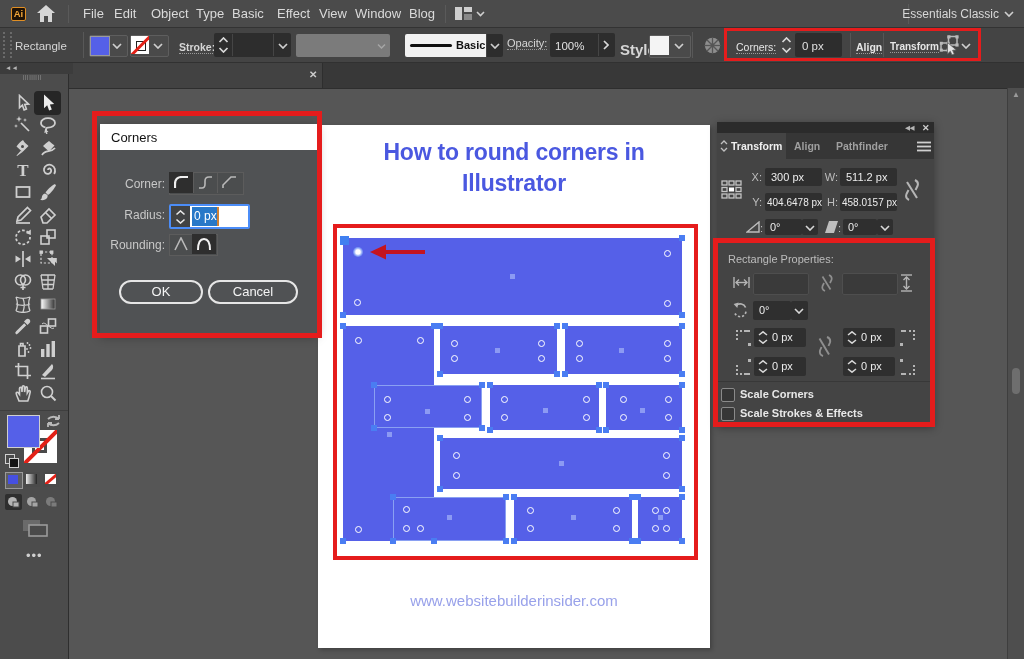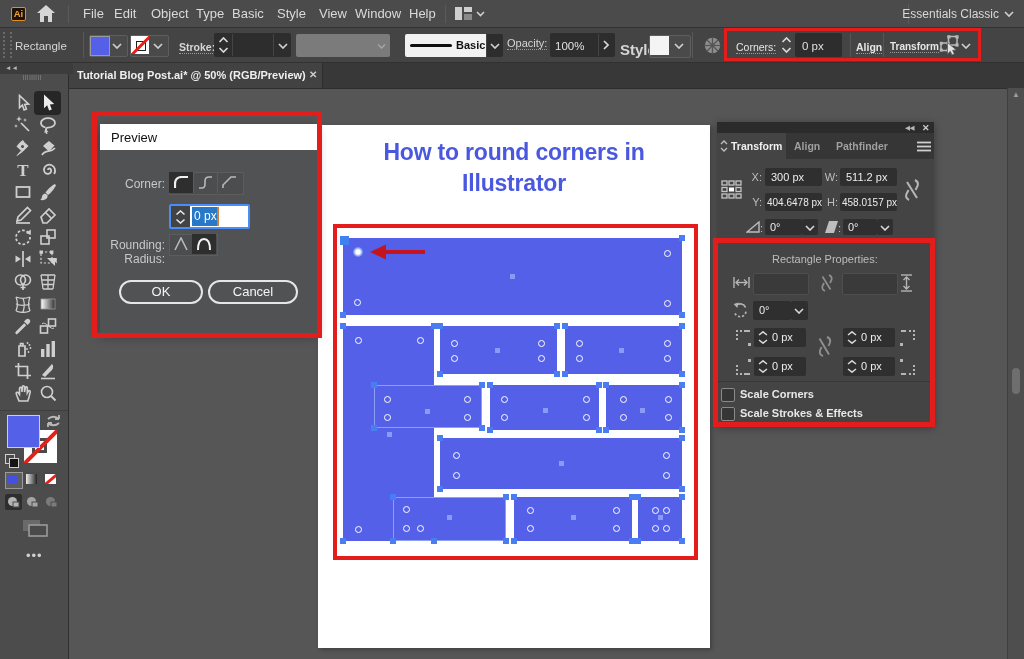--- a/index.html
+++ b/index.html
@@ -17,24 +17,24 @@
   <div class="abs" style="left:11px;top:7px;width:13px;height:12px;background:#1f1206;border:1.5px solid #e08f25;border-radius:2px;color:#f0a53a;font-size:9.5px;font-weight:bold;text-align:center;line-height:12px;">Ai</div>
   <svg class="abs" style="left:37px;top:5px;" width="18" height="17" viewBox="0 0 18 17">
         <path d="M9 0 L18 8 L15 8 L15 17 L11 17 L11 11 L7 11 L7 17 L3 17 L3 8 L0 8 Z" fill="#d6d6d6"></path>
       </svg>
   <div class="abs" style="left:68px;top:5px;width:1px;height:18px;background:#5a5a5a;"></div>
   <div class="abs" style="left:83px;top:6px;color:#dadada;font-size:13px;">File</div>
   <div class="abs" style="left:114px;top:6px;color:#dadada;font-size:13px;">Edit</div>
   <div class="abs" style="left:151px;top:6px;color:#dadada;font-size:13px;">Object</div>
   <div class="abs" style="left:196px;top:6px;color:#dadada;font-size:13px;">Type</div>
   <div class="abs" style="left:232px;top:6px;color:#dadada;font-size:13px;">Basic</div>
-  <div class="abs" style="left:277px;top:6px;color:#dadada;font-size:13px;">Style</div>
+  <div class="abs" style="left:277px;top:6px;color:#dadada;font-size:13px;">Effect</div>
   <div class="abs" style="left:319px;top:6px;color:#dadada;font-size:13px;">View</div>
   <div class="abs" style="left:355px;top:6px;color:#dadada;font-size:13px;">Window</div>
-  <div class="abs" style="left:409px;top:6px;color:#dadada;font-size:13px;">Help</div>
+  <div class="abs" style="left:409px;top:6px;color:#dadada;font-size:13px;">Blog</div>
   <div class="abs" style="left:445px;top:5px;width:1px;height:18px;background:#5a5a5a;"></div>
   <svg class="abs" style="left:455px;top:7px;" width="17" height="13" viewBox="0 0 17 13">
         <rect x="0" y="0" width="7" height="13" fill="#cfcfcf"></rect>
         <rect x="9" y="0" width="8" height="5" fill="#cfcfcf"></rect>
         <rect x="9" y="7" width="8" height="6" fill="#8a8a8a"></rect>
       </svg>
   <svg class="abs" style="left:476px;top:11px;" width="9" height="6" viewBox="0 0 9 6">
         <path d="M1 1 L4.5 4.5 L8 1" stroke="#cfcfcf" stroke-width="1.6" fill="none"></path>
       </svg>
   <div class="abs" style="left:908px;top:4px;width:1px;height:20px;background:#5a5a5a;"></div>
@@ -149,30 +149,30 @@
     <path d="M8.5 7.5 L8.5 19 L11.3 16.3 L13 20 L15.3 18.9 L13.6 15.3 L17.2 14.9 Z" fill="#e2e2e2" stroke="#5a5a5a" stroke-width="0.8"></path>
   </svg>
   <svg class="abs" style="left:961px;top:15px;" width="10" height="6" viewBox="0 0 10 6">
         <path d="M1 1 L5 5 L9 1" stroke="#cfcfcf" stroke-width="1.7" fill="none"></path>
       </svg>
   <div class="abs" style="left:724px;top:0px;width:251px;height:27px;border:3px solid #e51c1c;"></div>
 </div>
 
 <div class="abs" style="left:0;top:63px;width:1024px;height:25px;background:#383838;">
   <div class="abs" style="left:68px;top:0;width:254px;height:25px;background:#424242;border-right:1px solid #2e2e2e;">
-    <div class="abs" style="left:9px;top:6px;color:#f0f0f0;font-size:11px;font-weight:bold;white-space:nowrap;">Tutorial Blog Post.ai* @ 50% (RGB/Preview)</div>
     <div class="abs" style="left:241px;top:6px;color:#cccccc;font-size:10px;font-weight:bold;">✕</div>
   </div>
 </div>
 
 <div class="abs" style="left:68px;top:88px;width:956px;height:571px;background:#565656;"></div>
 <div class="abs" style="left:0;top:88px;width:1024px;height:1px;background:#2e2e2e;"></div>
 
 <div class="abs" style="left:318px;top:125px;width:392px;height:523px;background:#ffffff;box-shadow:2px 2px 4px rgba(0,0,0,0.25);"></div>
 <div class="abs" style="left:318px;top:125px;width:392px;text-align:center;color:#4a58e0;font-size:23px;line-height:31px;font-weight:bold;letter-spacing:-0.2px;padding-top:12px;">How to round corners in<br>Illustrator</div>
+<div class="abs" style="left:318px;top:592px;width:392px;text-align:center;color:#98a1ea;font-size:15px;">www.websitebuilderinsider.com</div>
 
 <div class="abs" style="left:333px;top:224px;width:357px;height:328px;border:4px solid #e51c1c;"></div>
 
 <div id="bricks">
 <div class="abs" style="left:343px;top:238px;width:339px;height:77px;background:#5560e8;"></div>
 <div class="abs" style="left:343px;top:326px;width:91px;height:215px;background:#5560e8;"></div>
 <div class="abs" style="left:440px;top:326px;width:117px;height:48px;background:#5560e8;"></div>
 <div class="abs" style="left:565px;top:326px;width:117px;height:48px;background:#5560e8;"></div>
 <div class="abs" style="left:374px;top:385px;width:106px;height:41px;background:#5560e8;border:1px solid #8aa0f2;"></div>
 <div class="abs" style="left:490px;top:385px;width:109px;height:45px;background:#5560e8;"></div>
@@ -457,38 +457,38 @@
         <rect x="1" y="1" width="17" height="11" fill="#6a6a6a"></rect>
         <rect x="7" y="6" width="18" height="11" fill="#4a4a4a" stroke="#9a9a9a" stroke-width="1.6"></rect>
       </svg>
   <div class="abs" style="left:26px;top:485px;color:#cfcfcf;font-size:13px;letter-spacing:1px;">•••</div>
 </div>
 
 <div id="dialog">
 
   <div class="abs" style="left:100px;top:124px;width:217px;height:209px;background:#505254;box-shadow:0 3px 10px rgba(0,0,0,0.4);"></div>
   <div class="abs" style="left:100px;top:124px;width:217px;height:26px;background:#ffffff;"></div>
-  <div class="abs" style="left:111px;top:130px;color:#111;font-size:13px;">Preview</div>
+  <div class="abs" style="left:111px;top:130px;color:#111;font-size:13px;">Corners</div>
 
   <div class="abs" style="left:96px;top:177px;width:69px;text-align:right;color:#c8c8c8;font-size:12px;">Corner:</div>
   <div class="abs" style="left:169px;top:172px;width:73px;height:21px;background:#4b4d4e;border:1px solid #5c5c5c;"></div>
   <div class="abs" style="left:169px;top:172px;width:24px;height:21px;background:#2e2e2e;"></div>
   <svg class="abs" style="left:174px;top:176px;" width="15" height="13" viewBox="0 0 15 13">
         <path d="M1 12 L1 8 Q1 1 8 1 L14 1" stroke="#f0f0f0" stroke-width="2.2" fill="none"></path>
       </svg>
   <svg class="abs" style="left:198px;top:176px;" width="15" height="13" viewBox="0 0 15 13">
         <path d="M1 12 L4 12 Q7 12 7 8 L7 5 Q7 1 11 1 L14 1" stroke="#b9b9b9" stroke-width="1.6" fill="none"></path>
       </svg>
   <svg class="abs" style="left:222px;top:176px;" width="15" height="13" viewBox="0 0 15 13">
         <path d="M1 12 L1 9 L9 1 L14 1" stroke="#b9b9b9" stroke-width="1.6" fill="none"></path>
       </svg>
   <div class="abs" style="left:193px;top:172px;width:1px;height:21px;background:#5c5c5c;"></div>
   <div class="abs" style="left:217px;top:172px;width:1px;height:21px;background:#5c5c5c;"></div>
 
-  <div class="abs" style="left:96px;top:208px;width:69px;text-align:right;color:#c8c8c8;font-size:12px;margin-top:44px;">Radius:</div>
+  <div class="abs" style="left:96px;top:208px;width:69px;text-align:right;color:#c8c8c8;font-size:12px;">Radius:</div>
   <div class="abs" style="left:169px;top:204px;width:77px;height:21px;background:#ffffff;border:2px solid #4b8df8;border-radius:2px;"></div>
   <div class="abs" style="left:171px;top:206px;width:19px;height:21px;background:#414344;"></div>
   <svg class="abs" style="left:175px;top:210px;" width="11" height="14" viewBox="0 0 11 14">
         <path d="M1.5 4.5 L5.5 1 L9.5 4.5" stroke="#e8e8e8" stroke-width="1.6" fill="none"></path>
         <path d="M1.5 9.5 L5.5 13 L9.5 9.5" stroke="#e8e8e8" stroke-width="1.6" fill="none"></path>
       </svg>
   <div class="abs" style="left:192px;top:207px;width:25px;height:19px;background:#2878c8;"></div>
   <div class="abs" style="left:217px;top:207px;width:2px;height:19px;background:#d08033;"></div>
   <div class="abs" style="left:194px;top:209px;color:#ffffff;font-size:12px;">0 px</div>
 
@@ -581,21 +581,21 @@
         <path d="M4 0 L13 0 L9 12 L0 12 Z" fill="#bdbdbd"></path>
       </svg>
   <div class="abs" style="left:838px;top:222px;color:#bdbdbd;font-size:11px;">:</div>
   <div class="fld" style="left:843px;top:219px;width:34px;height:16px;background:#2f2f2f;"></div>
   <div class="abs" style="left:848px;top:221px;color:#ececec;font-size:11px;">0°</div>
   <div class="fld" style="left:877px;top:219px;width:16px;height:16px;background:#2f2f2f;"></div>
   <svg class="abs" style="left:880px;top:225px;" width="10" height="6" viewBox="0 0 10 6">
         <path d="M1 1 L5 5 L9 1" stroke="#d8d8d8" stroke-width="1.6" fill="none"></path>
       </svg>
 
-  <div class="abs" style="left:728px;top:253px;color:#bdbdbd;font-size:11px;margin-left:44px;">Rectangle Properties:</div>
+  <div class="abs" style="left:728px;top:253px;color:#bdbdbd;font-size:11px;">Rectangle Properties:</div>
 
   <svg class="abs" style="left:733px;top:277px;" width="17" height="11" viewBox="0 0 17 11">
         <g stroke="#b5b5b5" stroke-width="1.4">
           <line x1="1" y1="0" x2="1" y2="11"></line>
           <line x1="16" y1="0" x2="16" y2="11"></line>
           <line x1="3" y1="5.5" x2="14" y2="5.5"></line>
           <path d="M6 2.5 L3 5.5 L6 8.5" fill="none"></path>
           <path d="M11 2.5 L14 5.5 L11 8.5" fill="none"></path>
         </g>
       </svg>

